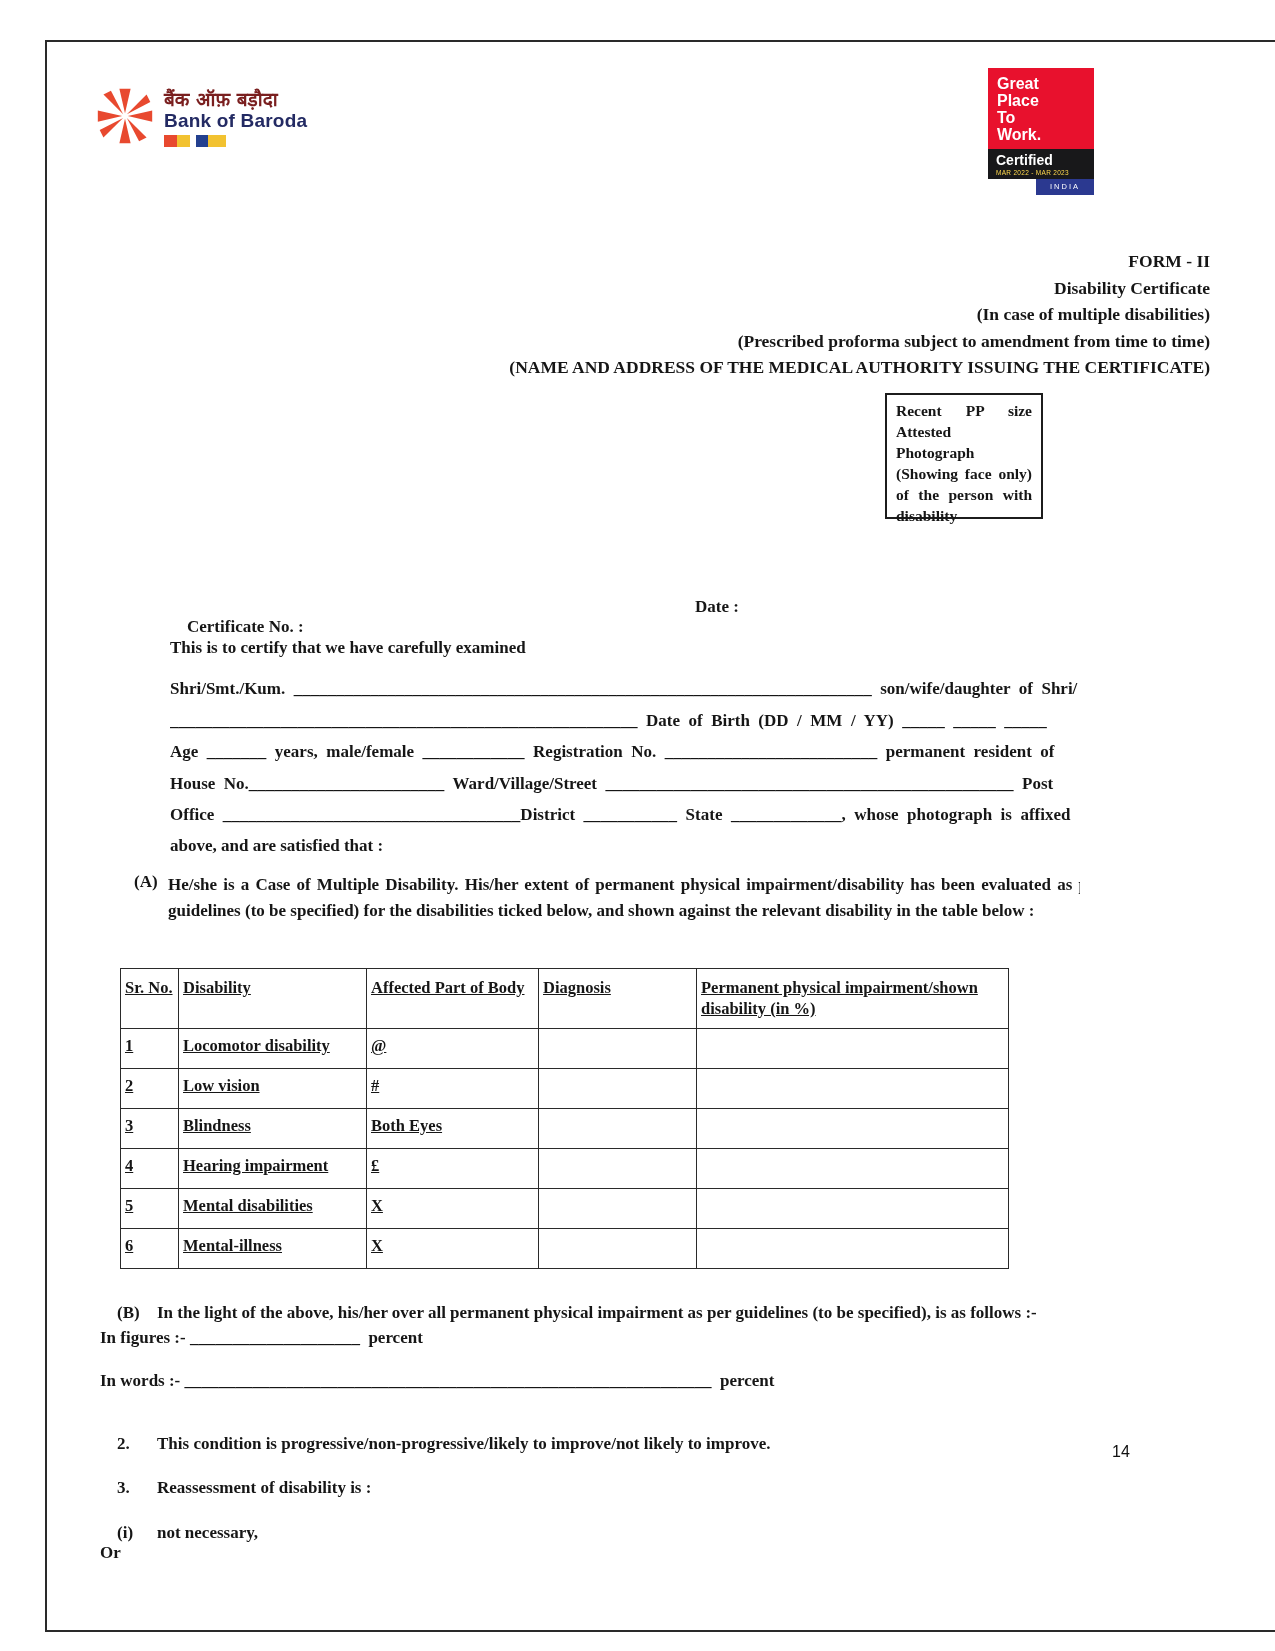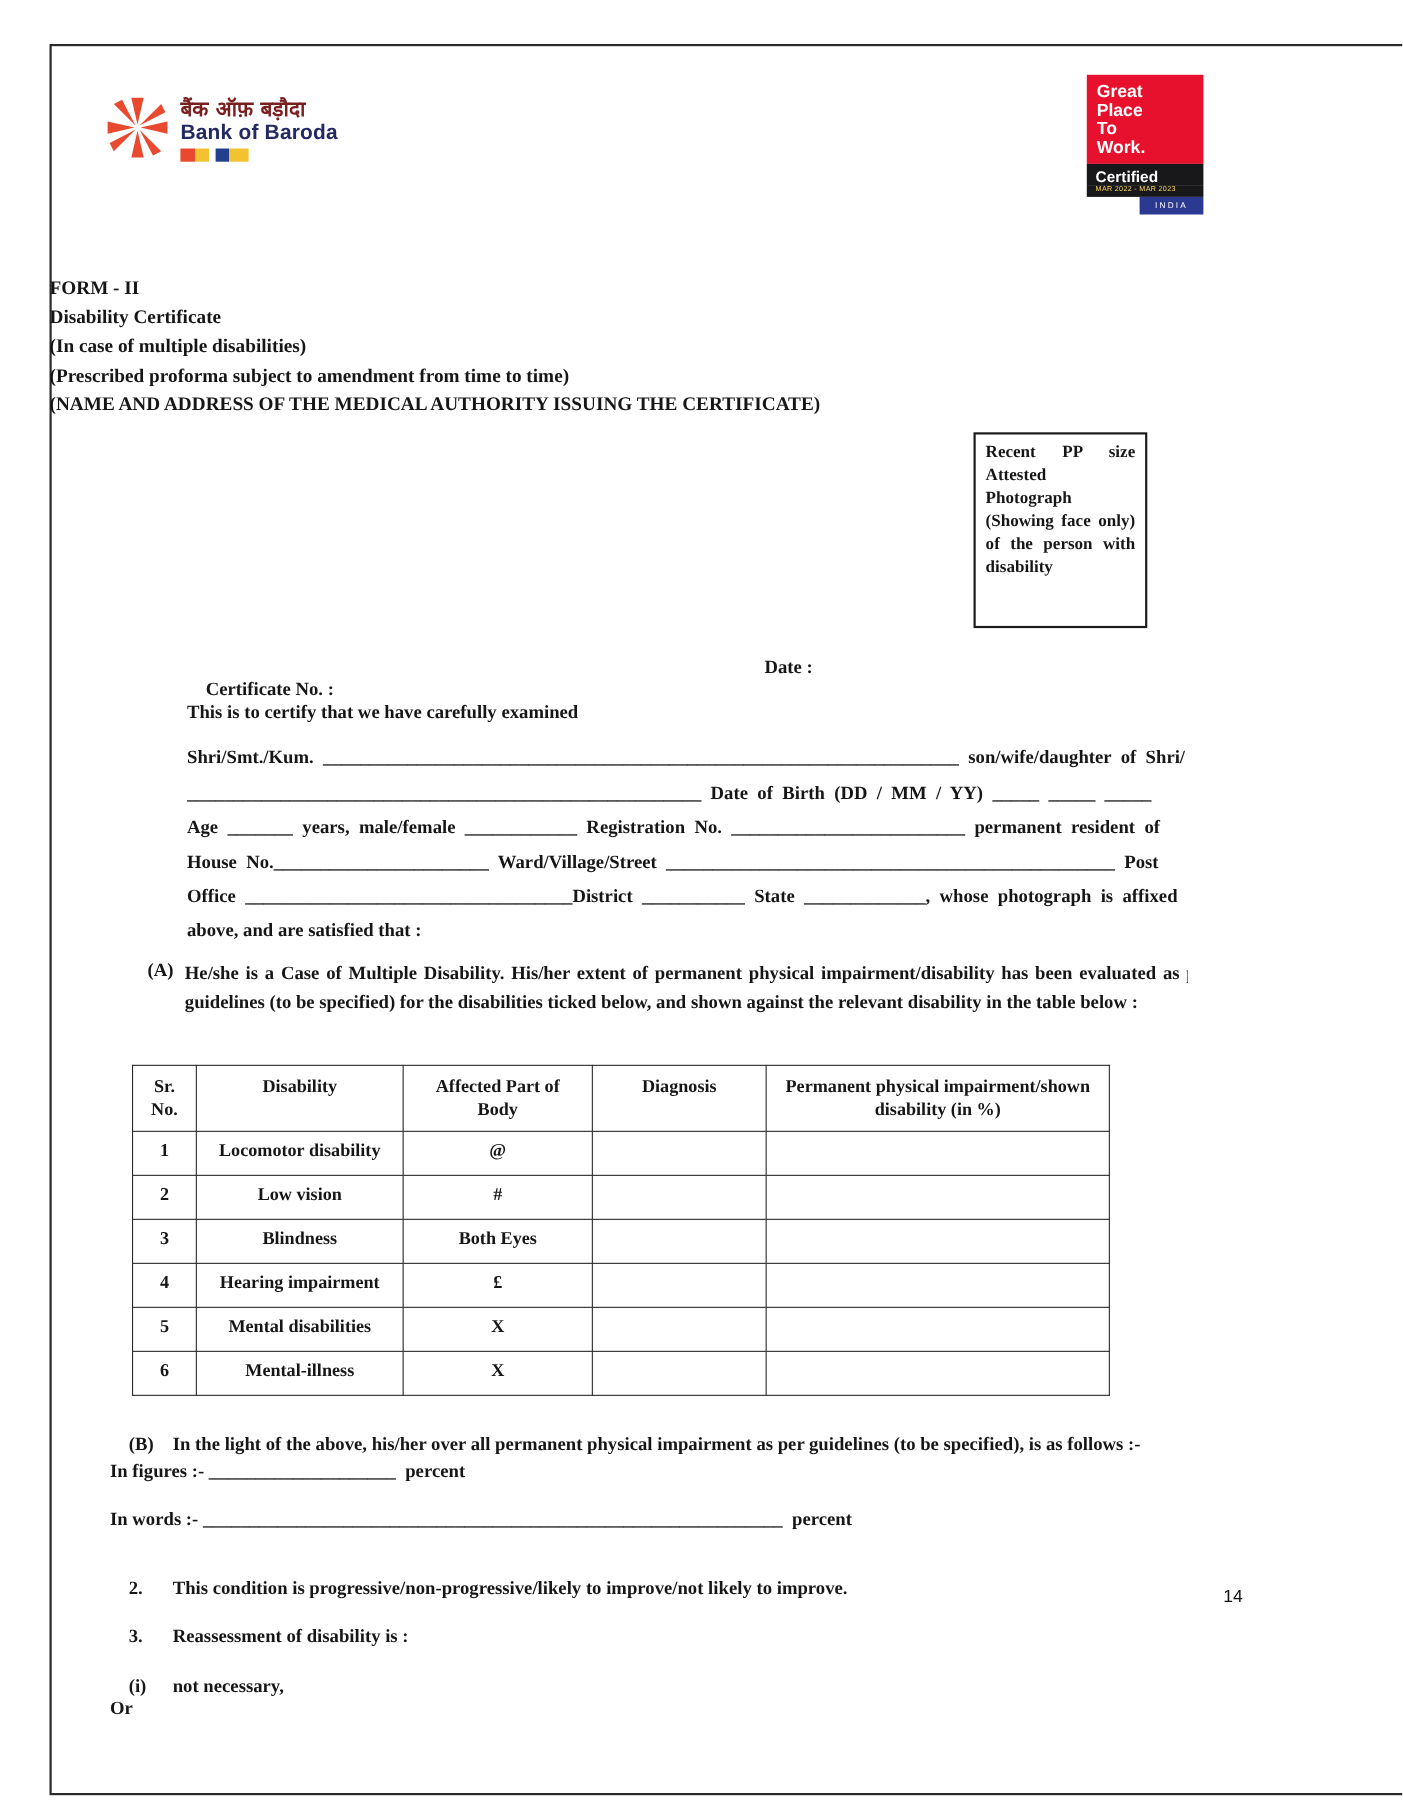--- a/index.html
+++ b/index.html
@@ -27,44 +27,44 @@
   .mark { display:inline-block; height:12px; }
   .mark-a { width:26px; background:linear-gradient(90deg,#e8492f 0 50%,#f2c230 50% 100%); }
   .mark-b { width:30px; background:linear-gradient(90deg,#23408f 0 40%,#f2c230 40% 100%); }
   
   .gptw-badge { position:absolute; left:988px; top:68px; width:106px; font-family:"Liberation Sans", sans-serif; }
   .gptw-top { background:#e8112d; color:#ffffff; padding:7px 14px 6px 9px; font-weight:bold; font-size:16px; line-height:17px; }
   .gptw-certified { background:#18181a; color:#ffffff; font-weight:bold; font-size:14px; padding:3px 8px 1px 8px; }
   .gptw-dates { background:#18181a; color:#ffd94d; font-size:6.5px; padding:0 8px 3px 8px; letter-spacing:0.3px; }
   .gptw-india { background:#2b3990; color:#ffffff; font-size:7.5px; text-align:center; letter-spacing:2px; padding:3px 0 4px 0;margin-left:48px; }
   
-  .headings { position:absolute; left:45px; top:248px; width:1165px; text-align:left; }
+  .headings { position:absolute; left:45px; top:248px; width:1165px; text-align:right; }
   .headings div { font-weight:bold; font-size:17.5px; line-height:26.5px; }
   
   .photo-box {
-    position:absolute; left:885px; top:393px; width:158px; height:178px;
+    position:absolute; left:885px; top:393px; width:158px; height:126px;
     border:2px solid #1c1c1c; padding:5px 9px; font-weight:bold; font-size:15.5px;
     line-height:21px; text-align:justify;
   }
   
   .fline {
     position:absolute; left:170px; width:908px; overflow:hidden;
     white-space:pre; font-weight:bold; font-size:17px;
   }
   .date-label { position:absolute; left:525px; top:0; }
   
   .para-a { position:absolute; left:134px; top:872px; width:946px; overflow:hidden; }
   .para-label { position:absolute; left:0; top:0; font-weight:bold; font-size:17px; }
   .para-text { margin-left:34px; width:935px; text-align:justify; font-weight:bold; font-size:17px; line-height:25.5px; }
   
   .dis-table {
     position:absolute; left:120px; top:968px; border-collapse:collapse;
     table-layout:fixed; width:888px; font-weight:bold; font-size:16.5px;
   }
-  .dis-table th, .dis-table td { border:1.5px solid #2a2a2a; padding:6px 14px; vertical-align:top; text-align:center; line-height:21px; }
+  .dis-table th, .dis-table td { border:1.5px solid #2a2a2a; padding:6px 4px; vertical-align:top; text-align:left; line-height:21px;text-decoration:underline; }
   .dis-table thead th { padding-top:8px; padding-bottom:9px; }
   .dis-table tbody td { height:40px; }
   .th-just { text-align:justify; }
   .th-ctr { text-align:center; }
   
   .bline {
     position:absolute; left:100px; width:978px; overflow:hidden;
     white-space:pre; font-weight:bold; font-size:17px;
   }
   .num { display:inline-block; width:40px; }

